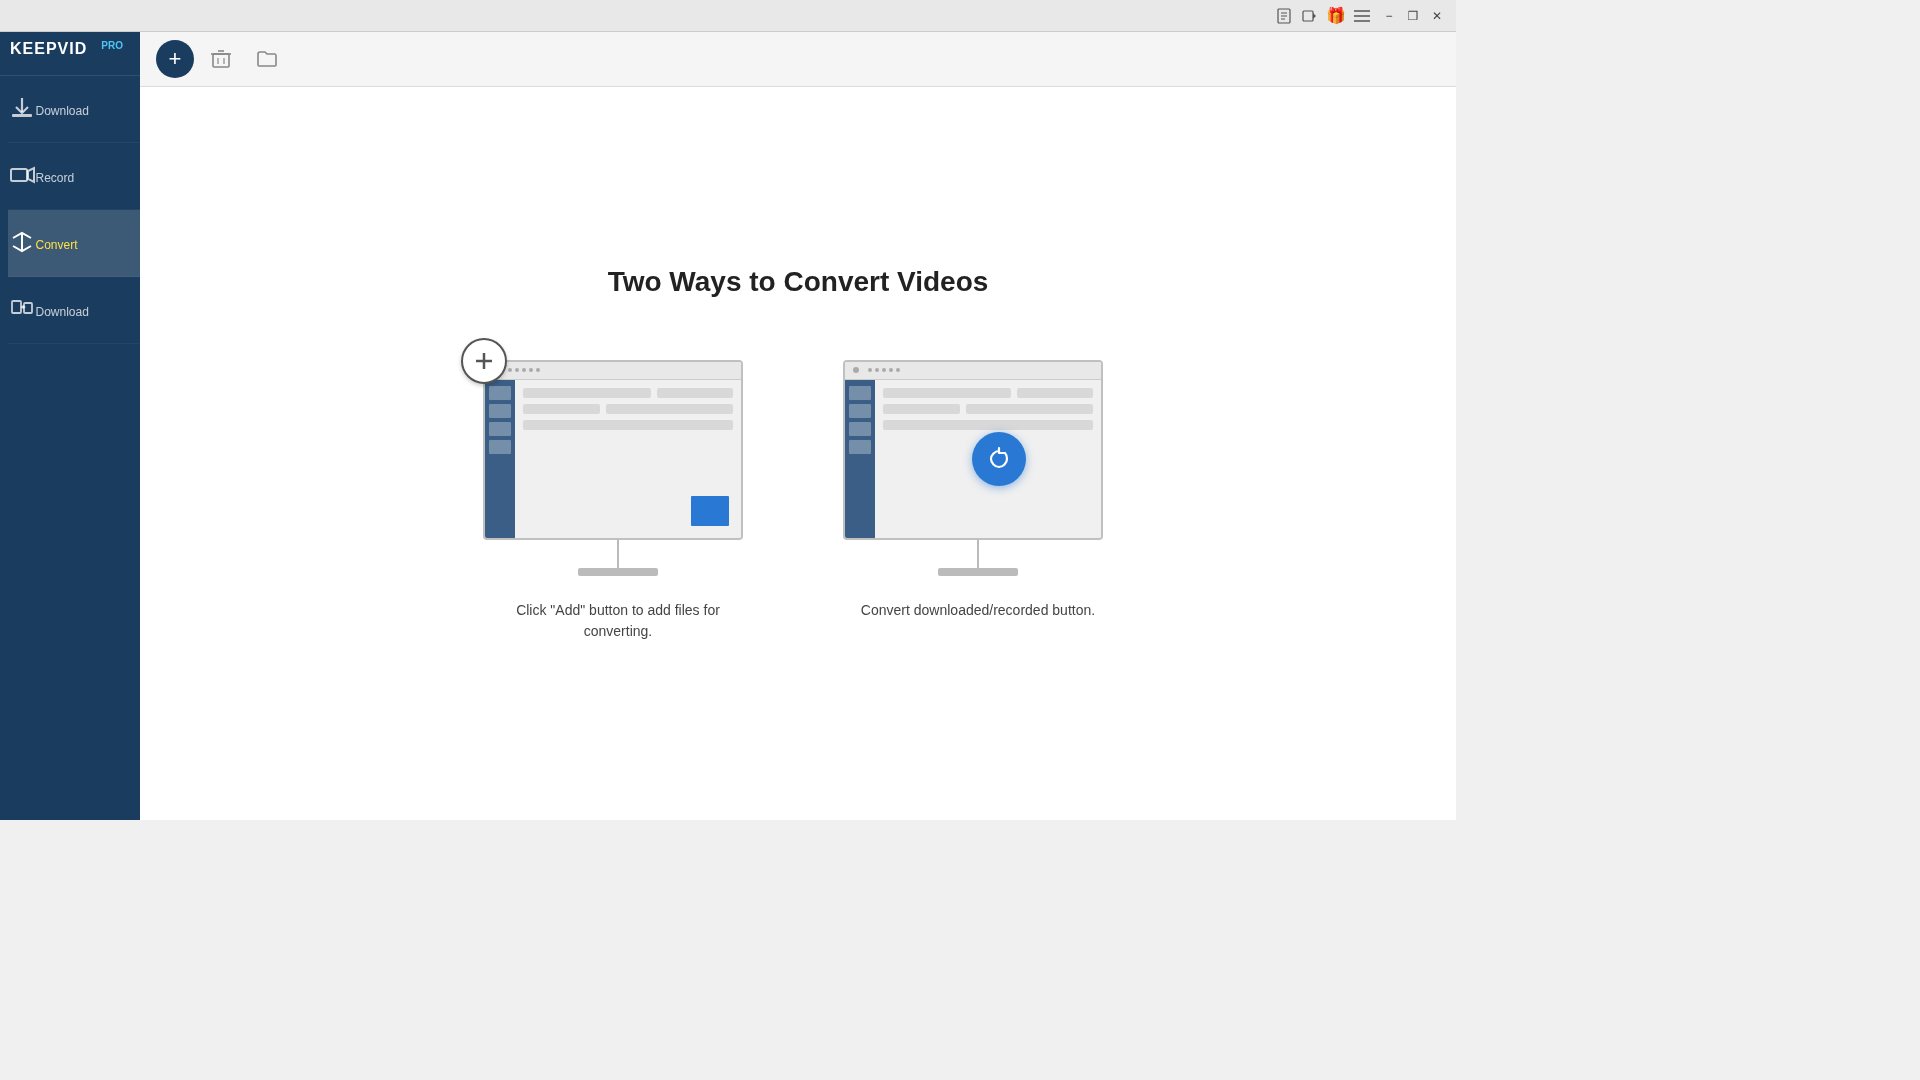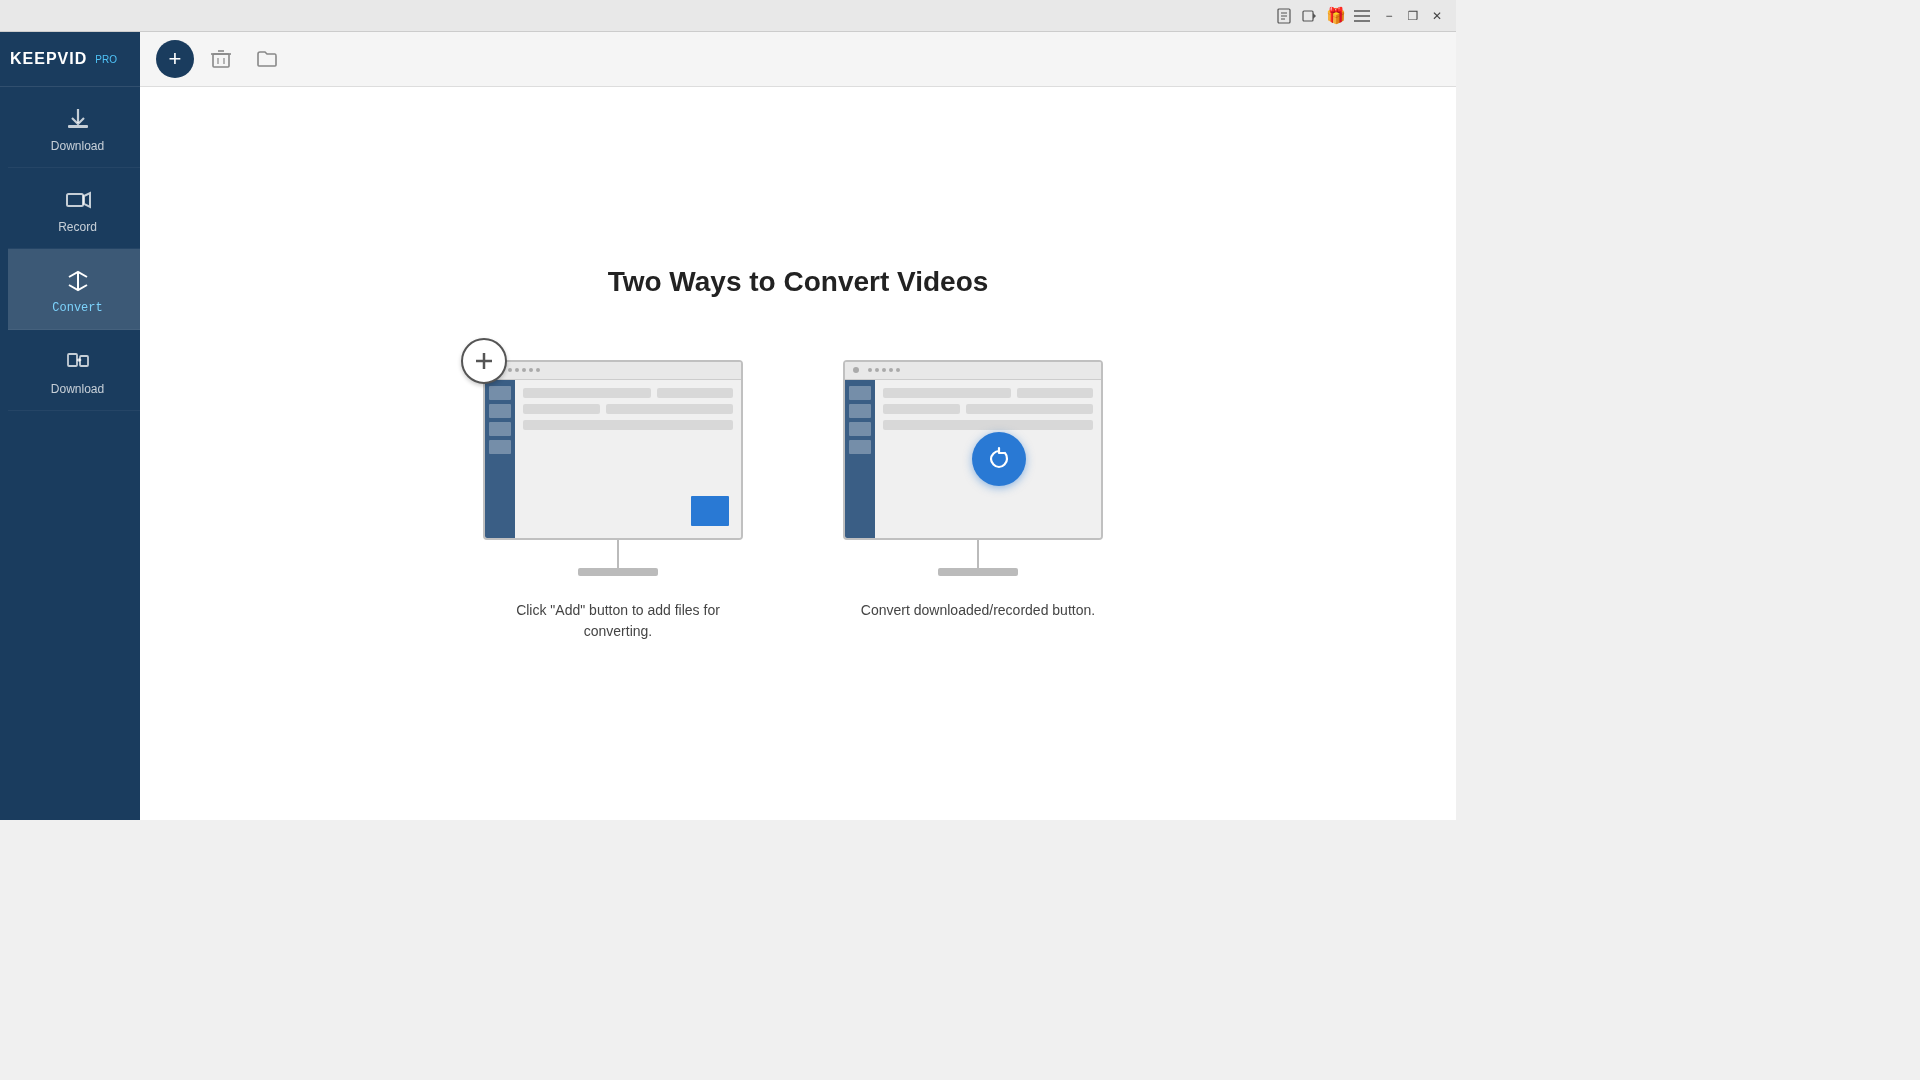--- a/index.html
+++ b/index.html
@@ -76,52 +76,50 @@
       flex-direction: column;
       align-items: center;
       padding-top: 0;
       flex-shrink: 0;
     }
     .sidebar-logo {
       width: 100%;
       background: #1a3c5e;
       padding: 8px 10px;
       display: flex;
-      align-items: center;
-      height: 55px;
+      height: 44px;
       border-bottom: 1px solid rgba(255,255,255,0.1);
     }
     .logo-text {
       font-size: 16px;
       font-weight: 700;
       color: white;
       letter-spacing: 1px;
     }
     .logo-pro {
       font-size: 10px;
-      font-weight: 400;
+      font-weight: 700;
       color: #4fc3f7;
-      margin-left: 8px;
+      margin-left: 14px;
     }
     .sidebar-item {
       width: 100%;
       display: flex;
-      flex-direction: column;
+      flex-direction: row;
       align-items: center;
       padding: 18px 0 14px;
       cursor: pointer;
       color: rgba(255,255,255,0.75);
       transition: background 0.2s;
       border-bottom: 1px solid rgba(255,255,255,0.05);
       margin-left: 15px;
     }
     .sidebar-item.active {
       background: rgba(255,255,255,0.15);
-      color: #7dd3fc;
-      font-family: Liberation Mono, monospace;
+      color: #fde047;
     }
     .sidebar-item-icon {
       font-size: 26px;
       margin-bottom: 6px;
       display: flex;
       align-items: center;
       justify-content: center;
     }
     .sidebar-item-label {
       font-size: 12px;

